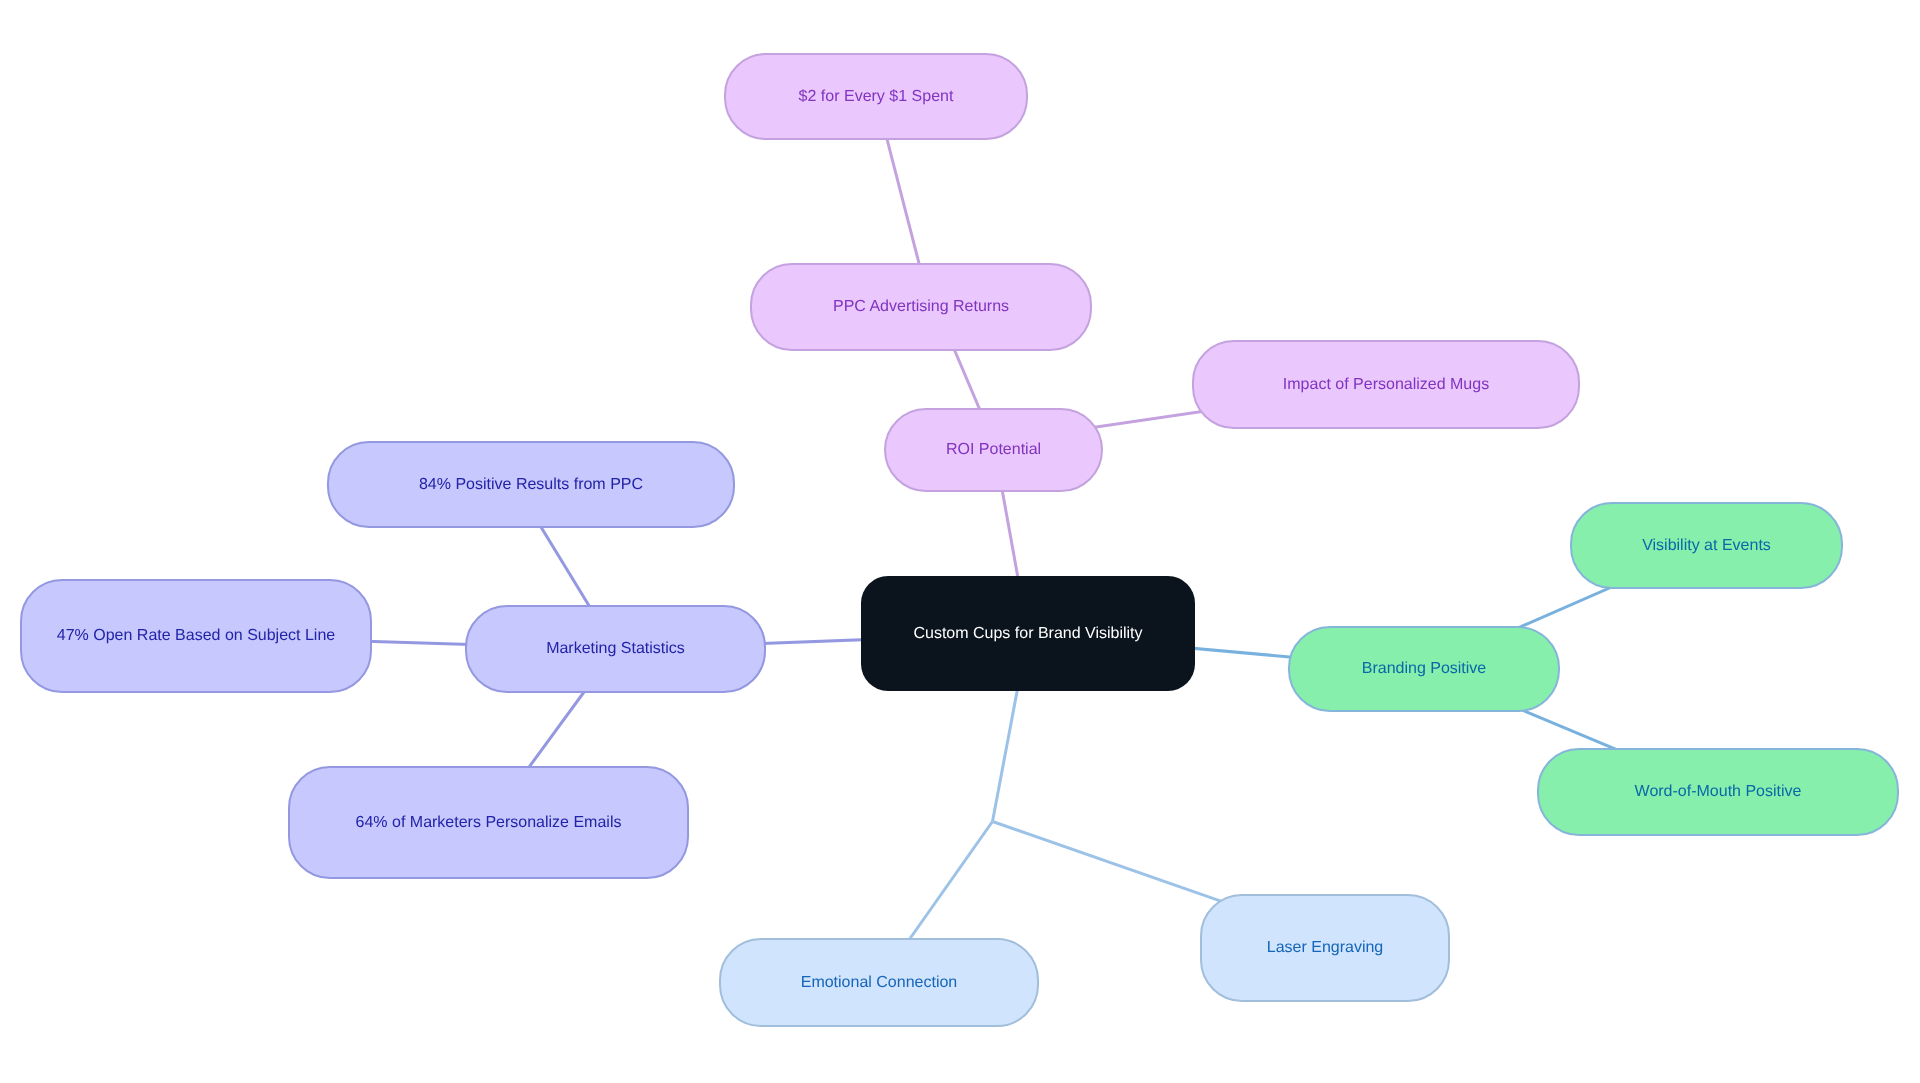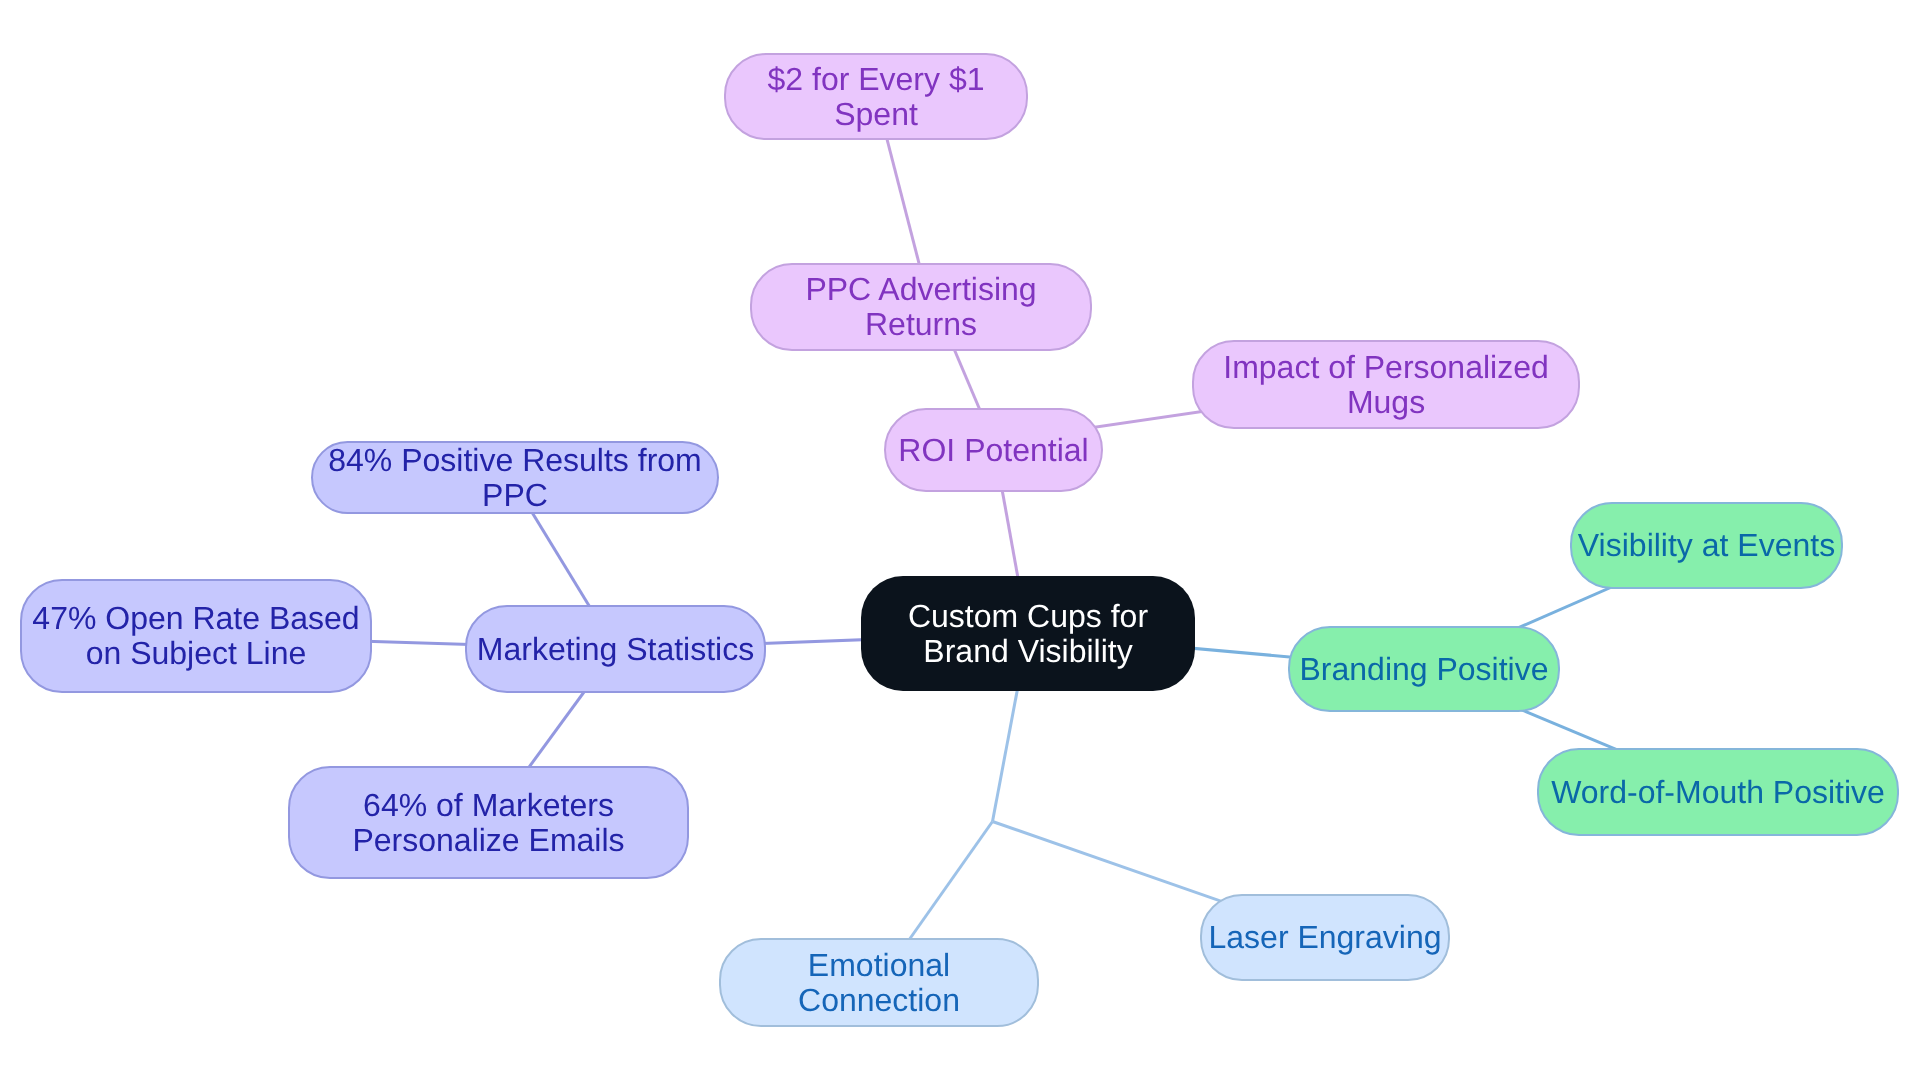--- a/index.html
+++ b/index.html
@@ -4,49 +4,49 @@
 <title>Custom Cups for Brand Visibility</title>
 <style>
   html,body{margin:0;padding:0;}
   body{width:1920px;height:1083px;background:#ffffff;overflow:hidden;
        font-family:"Liberation Sans",sans-serif;
        -webkit-font-smoothing:antialiased;text-rendering:geometricPrecision;}
   #mindmap{position:relative;width:1920px;height:1083px;background:#ffffff;}
   svg.edges{position:absolute;left:0;top:0;width:1920px;height:1083px;overflow:visible;}
   .node{position:absolute;box-sizing:border-box;display:flex;align-items:center;
         justify-content:center;text-align:center;border-radius:42px;
-        border:2px solid transparent;line-height:1.0833;font-size:32px;}
+        border:2px solid transparent;line-height:1.0833;font-size:16px;}
   .node .label{display:block;padding:0 2px;transform:translateZ(0);}
 
   
   .t-root{background:#0b131c;color:#ffffff;border:0;border-radius:42px;}
   
   .t-purple{background:#eac7fd;color:#8134c0;border-color:#c3a2df;}
   
   .t-lavender{background:#c6c8fe;color:#2323a8;border-color:#9398e0;}
   
   .t-blue{background:#86efac;color:#0a68a8;border-color:#85b6da;}
   
   .t-skyblue{background:#d0e4fe;color:#1565b8;border-color:#a1bedb;}
 
   
-  #n-root{left:861px;top:576px;width:334px;height:115px;}
+  #n-root{left:861px;top:576px;width:334px;height:115px;border-radius:27px;}
   #n-roi{left:884px;top:408px;width:219px;height:84px;}
   #n-ppc{left:750px;top:227px;width:342px;height:88px;margin-top:36px;}
   #n-spent{left:724px;top:53px;width:304px;height:87px;}
   #n-mugs{left:1192px;top:340px;width:388px;height:89px;}
   #n-stats{left:465px;top:605px;width:301px;height:88px;}
-  #n-ppc84{left:311px;top:441px;width:408px;height:73px;}
+  #n-ppc84{left:327px;top:441px;width:408px;height:87px;}
   #n-open47{left:20px;top:579px;width:352px;height:114px;}
   #n-emails64{left:288px;top:766px;width:401px;height:113px;}
   #n-branding{left:1288px;top:626px;width:272px;height:86px;}
   #n-events{left:1570px;top:502px;width:273px;height:87px;}
   #n-wom{left:1537px;top:748px;width:362px;height:88px;}
   #n-person{left:870px;top:778px;width:245px;height:87px;}
-  #n-laser{left:1200px;top:894px;width:250px;height:87px;}
+  #n-laser{left:1200px;top:894px;width:250px;height:108px;}
   #n-emotion{left:719px;top:938px;width:320px;height:89px;}
 </style>
 </head>
 <body>
 
 <div id="mindmap">
 
   <svg class="edges" viewBox="0 0 1920 1083">
       <path d="M 1028 633.5 L 993.5 442" stroke="#c3a2df" stroke-width="3" fill="none"></path>
       <path d="M 993.5 442 L 921 271" stroke="#c3a2df" stroke-width="3" fill="none"></path>

